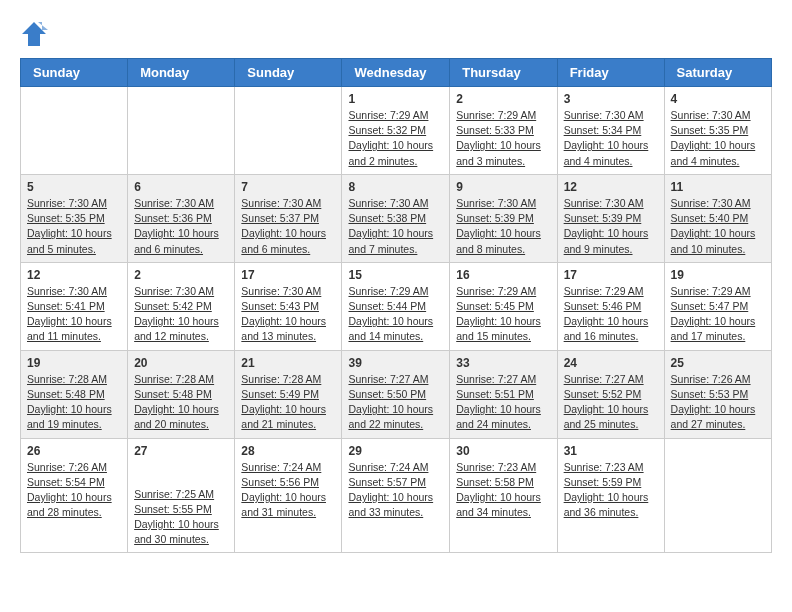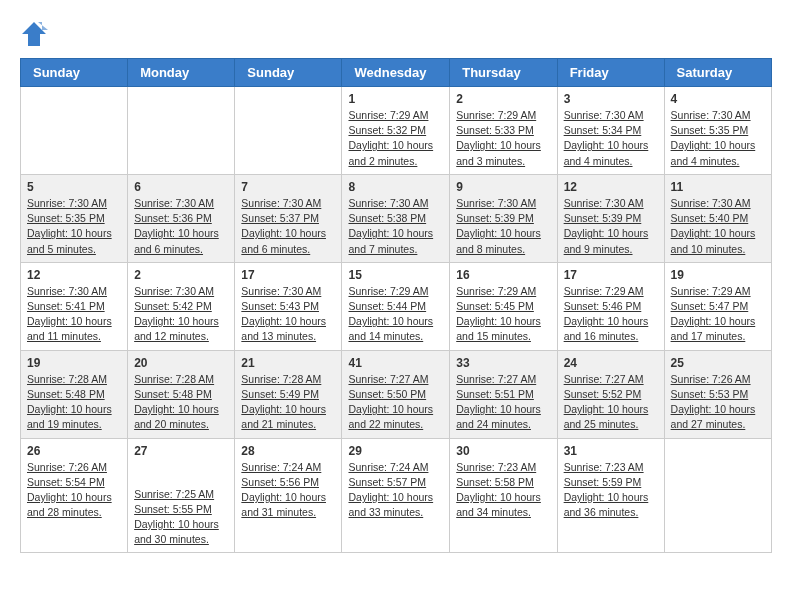--- a/index.html
+++ b/index.html
@@ -269,21 +269,21 @@
 and 20 minutes.</div>
         </td>
         <td class="shaded">
           <div class="day-num">21</div>
           <div class="day-info" style="white-space: pre-line;">Sunrise: 7:28 AM
 Sunset: 5:49 PM
 Daylight: 10 hours
 and 21 minutes.</div>
         </td>
         <td class="shaded">
-          <div class="day-num">41</div>
+          <div class="day-num">39</div>
           <div class="day-info" style="white-space: pre-line;">Sunrise: 7:27 AM
 Sunset: 5:50 PM
 Daylight: 10 hours
 and 22 minutes.</div>
         </td>
         <td class="shaded">
           <div class="day-num">33</div>
           <div class="day-info" style="white-space: pre-line;">Sunrise: 7:27 AM
 Sunset: 5:51 PM
 Daylight: 10 hours

